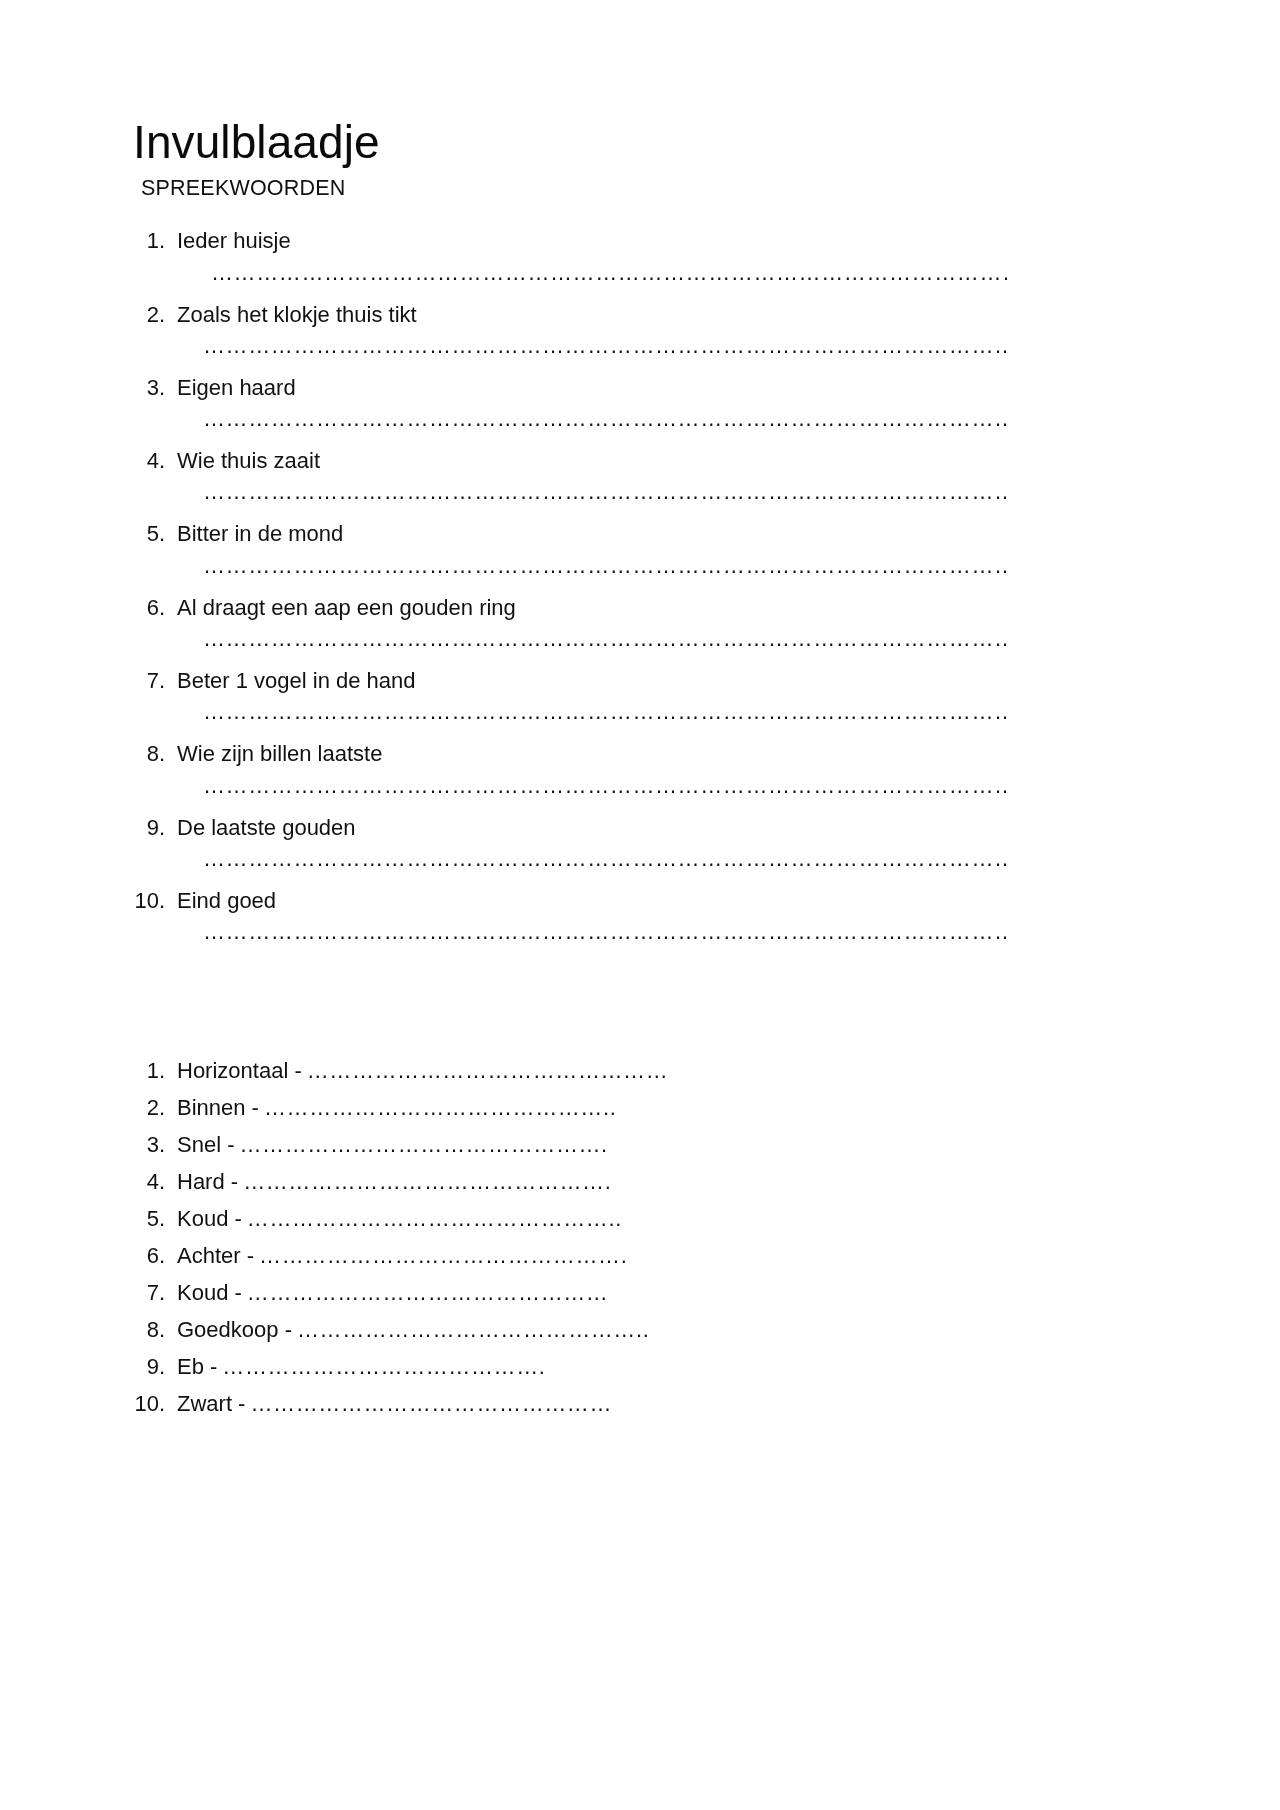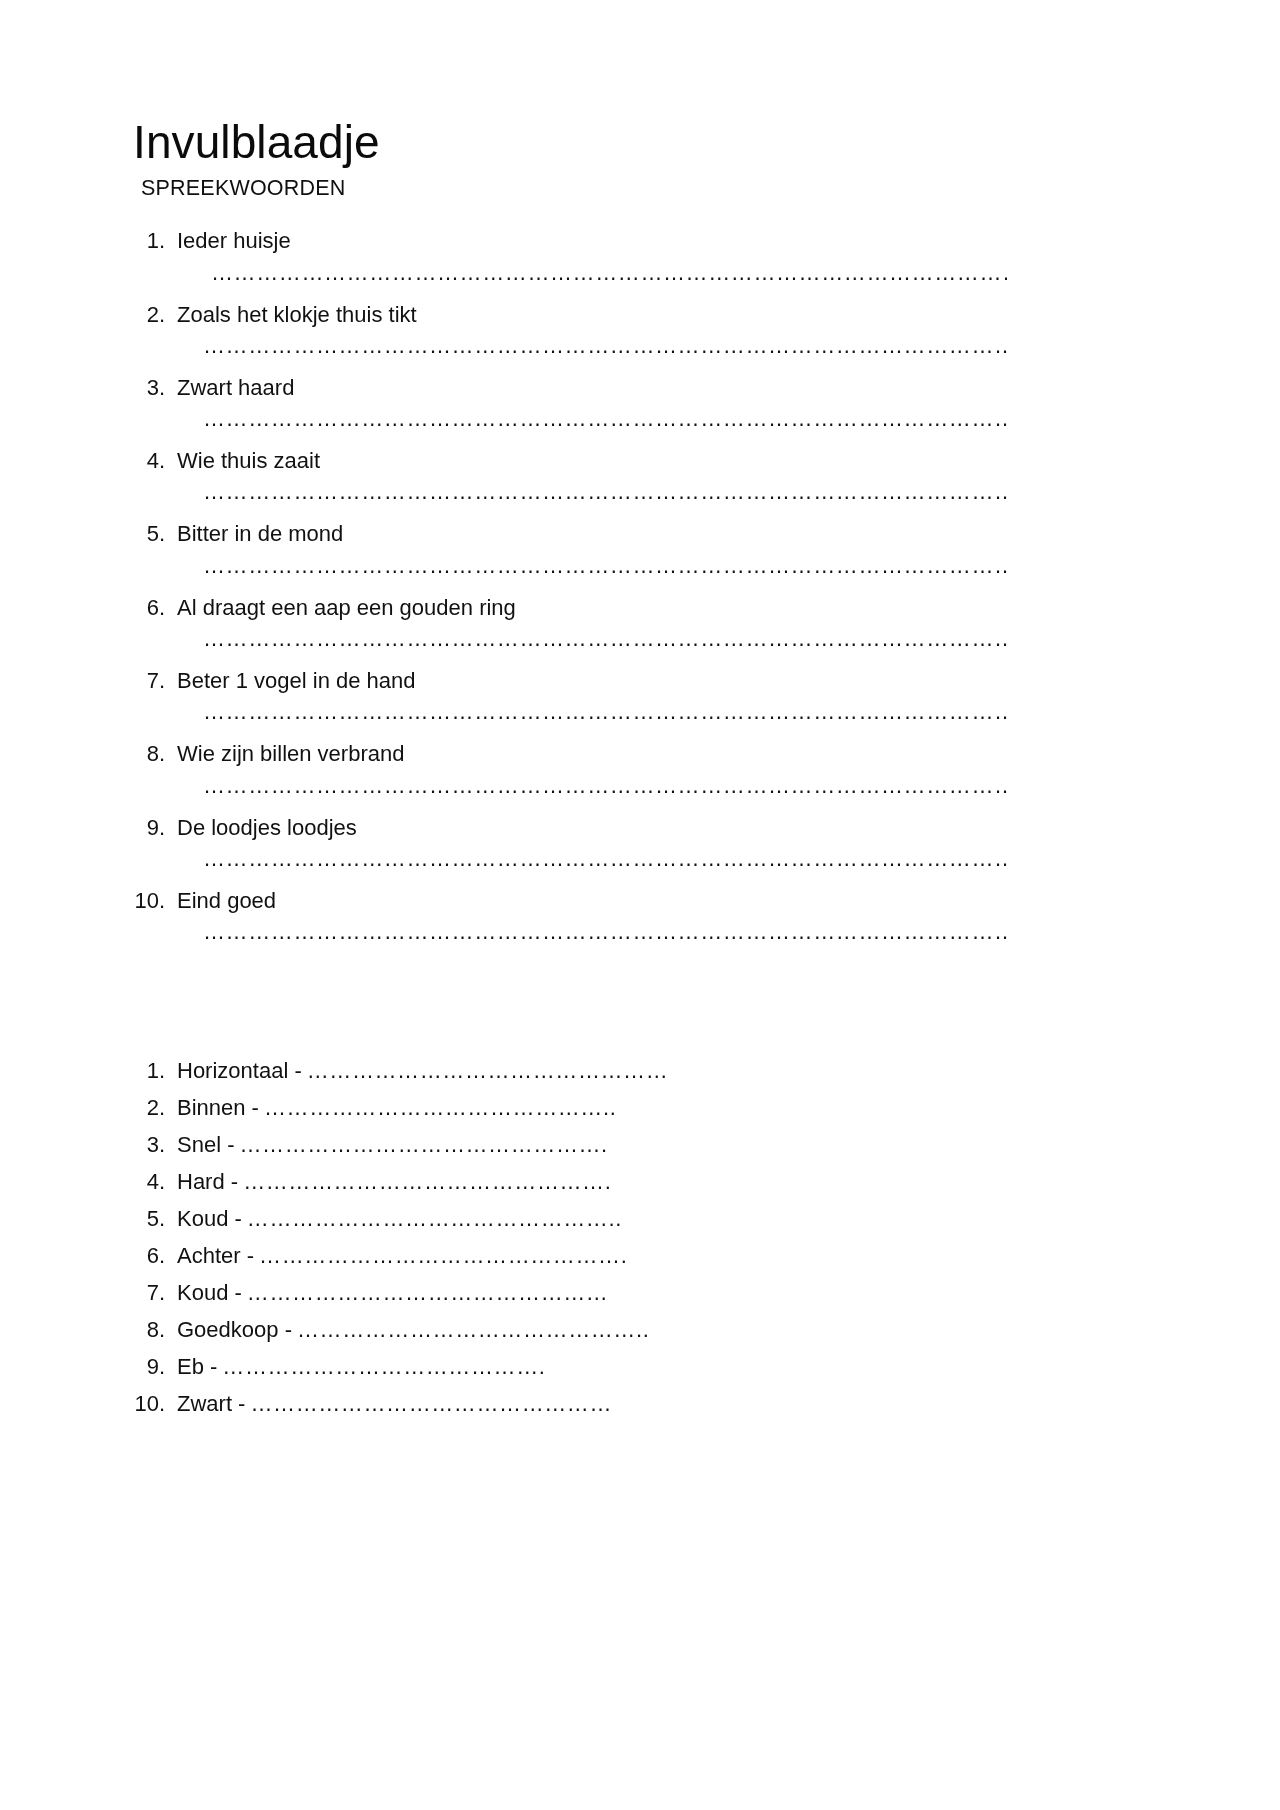--- a/index.html
+++ b/index.html
@@ -137,21 +137,21 @@
       <div class="item-row">
         <span class="item-num">2.</span>
         <span class="item-text">Zoals het klokje thuis tikt</span>
       </div>
       <div class="dotrule">……………………………………………………………………………………………………………………………………</div>
     </li>
 
     <li class="spreek-item">
       <div class="item-row">
         <span class="item-num">3.</span>
-        <span class="item-text">Zwart haard</span>
+        <span class="item-text">Eigen haard</span>
       </div>
       <div class="dotrule">……………………………………………………………………………………………………………………………………</div>
     </li>
 
     <li class="spreek-item">
       <div class="item-row">
         <span class="item-num">4.</span>
         <span class="item-text">Wie thuis zaait</span>
       </div>
       <div class="dotrule">……………………………………………………………………………………………………………………………………</div>
@@ -177,29 +177,29 @@
       <div class="item-row">
         <span class="item-num">7.</span>
         <span class="item-text">Beter 1 vogel in de hand</span>
       </div>
       <div class="dotrule">……………………………………………………………………………………………………………………………………</div>
     </li>
 
     <li class="spreek-item">
       <div class="item-row">
         <span class="item-num">8.</span>
-        <span class="item-text">Wie zijn billen verbrand</span>
+        <span class="item-text">Wie zijn billen laatste</span>
       </div>
       <div class="dotrule">……………………………………………………………………………………………………………………………………</div>
     </li>
 
     <li class="spreek-item">
       <div class="item-row">
         <span class="item-num">9.</span>
-        <span class="item-text">De loodjes loodjes</span>
+        <span class="item-text">De laatste gouden</span>
       </div>
       <div class="dotrule">……………………………………………………………………………………………………………………………………</div>
     </li>
 
     <li class="spreek-item">
       <div class="item-row">
         <span class="item-num">10.</span>
         <span class="item-text">Eind goed</span>
       </div>
       <div class="dotrule">……………………………………………………………………………………………………………………………………</div>

